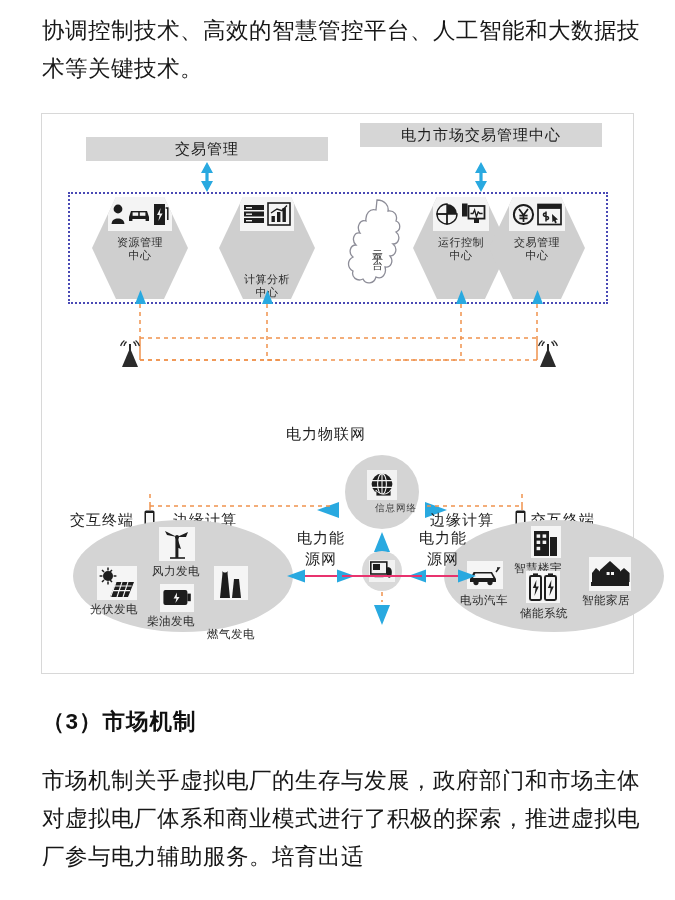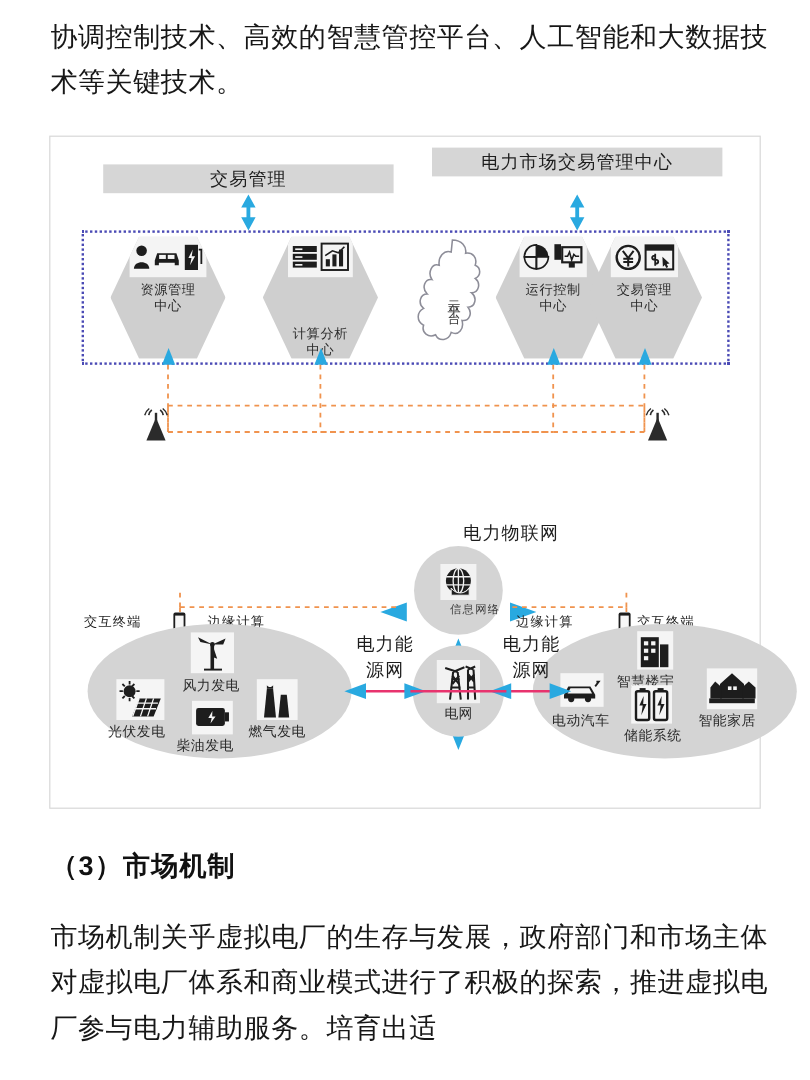--- a/index.html
+++ b/index.html
@@ -92,21 +92,21 @@
   #cloud .cloud-text {
     position:absolute; left:0; top:0; width:100%; height:100%;
     display:flex; align-items:center; justify-content:center;
     font-size:11px; color:#3b3b3b;
     writing-mode:vertical-rl; letter-spacing:4px;
   }
 
   
   #iot-label {
     left:244px; top:311px; width:180px;
-    text-align:right; font-size:15px; color:#1d1d1d; letter-spacing:1px;margin-top:10px;
+    text-align:left; font-size:15px; color:#1d1d1d; letter-spacing:1px;
   }
 
   
   .circ-node {
     border-radius:50%;
     background:#d4d4d4;
     display:flex; flex-direction:column;
     align-items:center; justify-content:center;
   }
   #info-net { left:303px; top:341px; width:74px; height:74px; }
@@ -117,21 +117,21 @@
 
   
   .term-circ {
     width:40px; height:40px; border-radius:50%;
     background:#d9d9d9;
     display:flex; align-items:center; justify-content:center;
   }
   .term-circ .ico-box { background:#f2f2f2; padding:1px; display:flex; }
 
   
-  .dtext { font-size:11px; color:#1d1d1d; letter-spacing:1px; line-height:19px; }
+  .dtext { font-size:15px; color:#1d1d1d; letter-spacing:1px; line-height:19px; }
 
   
   .ellipse {
     border-radius:50%;
     background:#d4d4d4;
   }
   #ell-gen  { left:31px;  top:406px; width:220px; height:112px; }
   #ell-load { left:402px; top:406px; width:220px; height:112px; }
 
   .ico-tile {
@@ -479,38 +479,22 @@
   </div>
   <div class="ico-cap" style="left:105px; top:500px;">柴油发电</div>
 
   <div class="ico-tile" style="left:172px; top:452px; width:34px; height:34px;">
     <svg width="30" height="32" viewBox="0 0 30 32">
       <path d="M4 31 L6.4 7 L11.6 7 L14 31 Z" fill="#1d1d1d"></path>
       <path d="M16 31 L18 12 L23 12 L25 31 Z" fill="#1d1d1d"></path>
       <path d="M6.4 4 C7.4 6 10.6 6 11.6 4 L11.6 7 L6.4 7 Z" fill="#1d1d1d"></path>
     </svg>
   </div>
-  <div class="ico-cap" style="left:165px; top:488px;text-align:right;">燃气发电</div>
-
-  <div class="abs circ-node" id="grid-node">
-    <div class="node-icon">
-      <svg width="34" height="34" viewBox="0 0 34 34">
-        <g stroke="#1d1d1d" stroke-width="1.7" fill="none">
-          <path d="M10 32 L12.6 9 M19 32 L16.4 9"></path>
-          <path d="M25 32 L25 7 M31 32 L29.6 7"></path>
-          <path d="M11.4 15 H18 M10.6 22 H18.6 M25.2 14 H30.4 M25 22 H30.8"></path>
-          <path d="M12.6 9 L22 5 M16.4 9 L6 5.6"></path>
-          <path d="M25 7 L31 4.4 M29.6 7 L23 4.4"></path>
-          <path d="M12 12 L17.4 19 M17.6 12 L12 19"></path>
-          <path d="M25.4 11 L30 17 M30.2 11 L25.2 17"></path>
-        </g>
-      </svg>
-    </div>
-    <div class="node-label">电网</div>
-  </div>
+  <div class="ico-cap" style="left:165px; top:513px;text-align:right;">燃气发电</div>
+
 
   <div class="abs ellipse" id="ell-load"></div>
 
   <div class="ico-tile" style="left:489px; top:412px; width:30px; height:32px;">
     <svg width="28" height="30" viewBox="0 0 28 30">
       <rect x="2" y="4" width="15" height="25" fill="#1d1d1d"></rect>
       <rect x="18" y="10" width="7" height="19" fill="#1d1d1d"></rect>
       <g fill="#f5f5f5">
         <rect x="4.6" y="7.4" width="3.6" height="3.4"></rect>
         <rect x="10.6" y="7.4" width="3.6" height="3.4"></rect>

